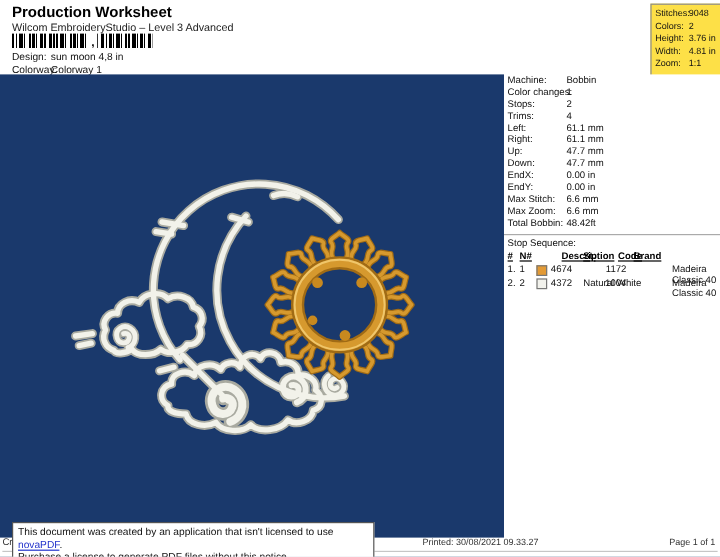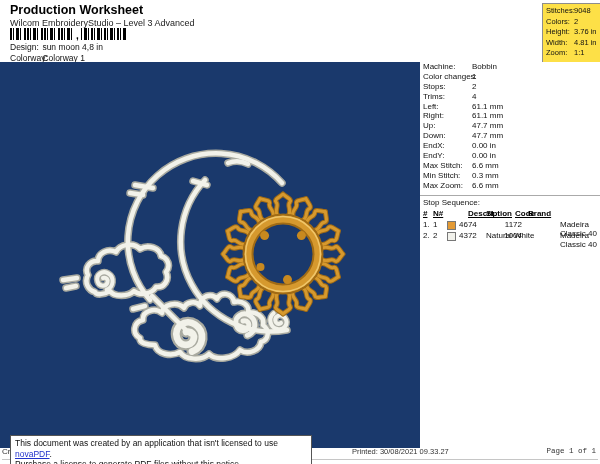--- a/index.html
+++ b/index.html
@@ -48,21 +48,21 @@
   .col-n{position:absolute;left:13px;}
   .col-sw{position:absolute;left:27px;top:1px;width:7px;height:7px;border:1px solid #777;}
   .col-st{position:absolute;left:39px;}
   .col-desc{position:absolute;left:66px;}
   .col-code{position:absolute;left:82px;width:20px;text-align:right;}
   .col-brand{position:absolute;left:107px;padding-left:33px;}
 
   
   .cr-frag{position:absolute;left:2px;top:447px;font-size:8px;color:#333;z-index:1;}
   .printed{position:absolute;left:352px;top:447px;font-size:7.5px;color:#333;}
-  .pageno{position:absolute;right:4px;top:447px;font-size:7.5px;color:#333;font-family:Liberation Mono, monospace;}
+  .pageno{position:absolute;right:4px;top:447px;font-size:7.5px;color:#333;}
   .foot-rule{position:absolute;left:2px;right:2px;top:459px;border-top:1px solid #c6c6c6;}
 
   
   .notice{position:absolute;left:10px;top:435px;width:292px;background:#fff;border:1px solid #555;padding:2px 4px 3px 4px;font-size:8.5px;line-height:10.5px;color:#111;z-index:2;}
   .notice a{color:#2233cc;text-decoration:underline;}
 </style>
 </head>
 <body>
 
 <div class="page">
@@ -220,26 +220,26 @@
       </div>
     <div class="mrow">
         <span class="mlab">EndY:</span>
         <span class="mval">0.00 in</span>
       </div>
     <div class="mrow">
         <span class="mlab">Max Stitch:</span>
         <span class="mval">6.6 mm</span>
       </div>
     <div class="mrow">
-        <span class="mlab">Min Stitch:</span>
-        <span class="mval">0.3 mm</span>
-      </div>
-    <div class="mrow">
         <span class="mlab">Max Zoom:</span>
         <span class="mval">6.6 mm</span>
+      </div>
+    <div class="mrow">
+        <span class="mlab">Total Bobbin:</span>
+        <span class="mval">48.42ft</span>
       </div>
 
     <div class="ss-divider"></div>
     <div class="ss-title">Stop Sequence:</div>
 
     <div class="ss-header">
       <span class="h-num">#</span>
       <span class="h-n">N#</span>
       <span class="h-st">St.</span>
       <span class="h-desc">Description</span>

